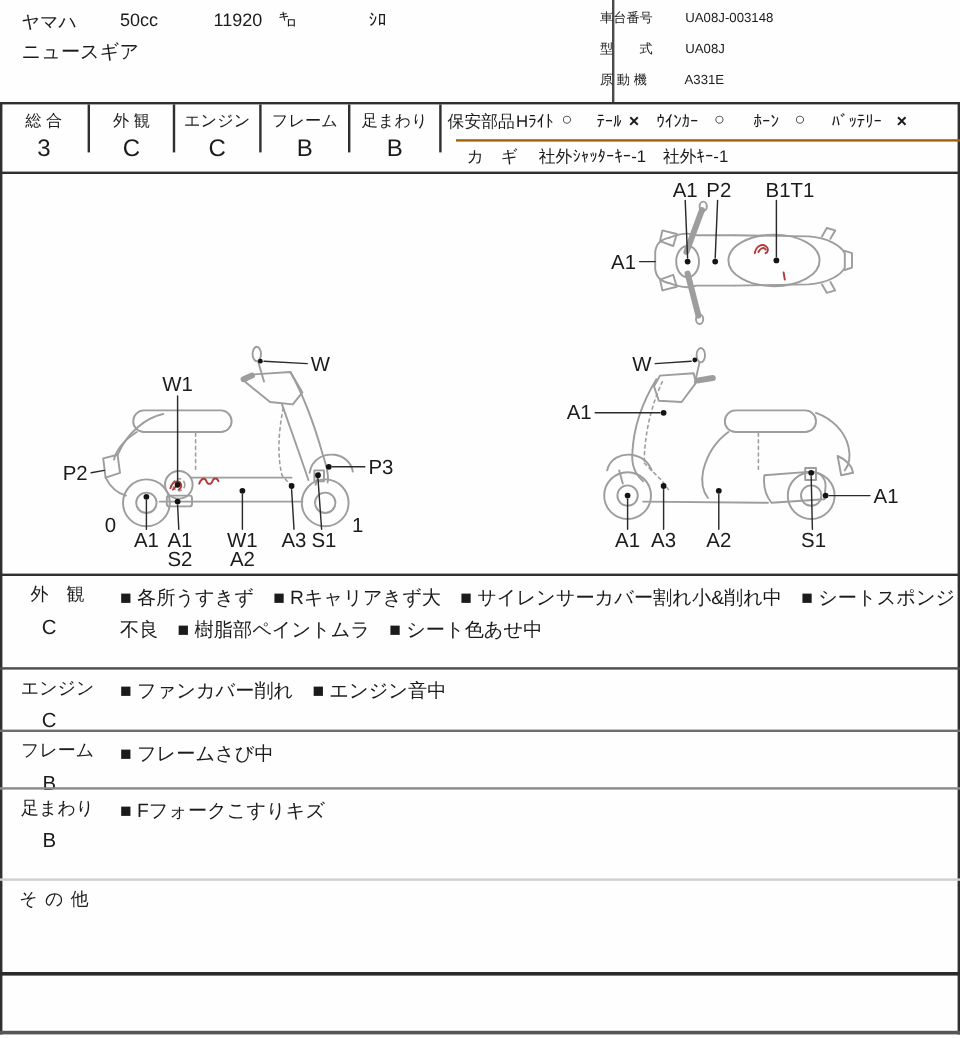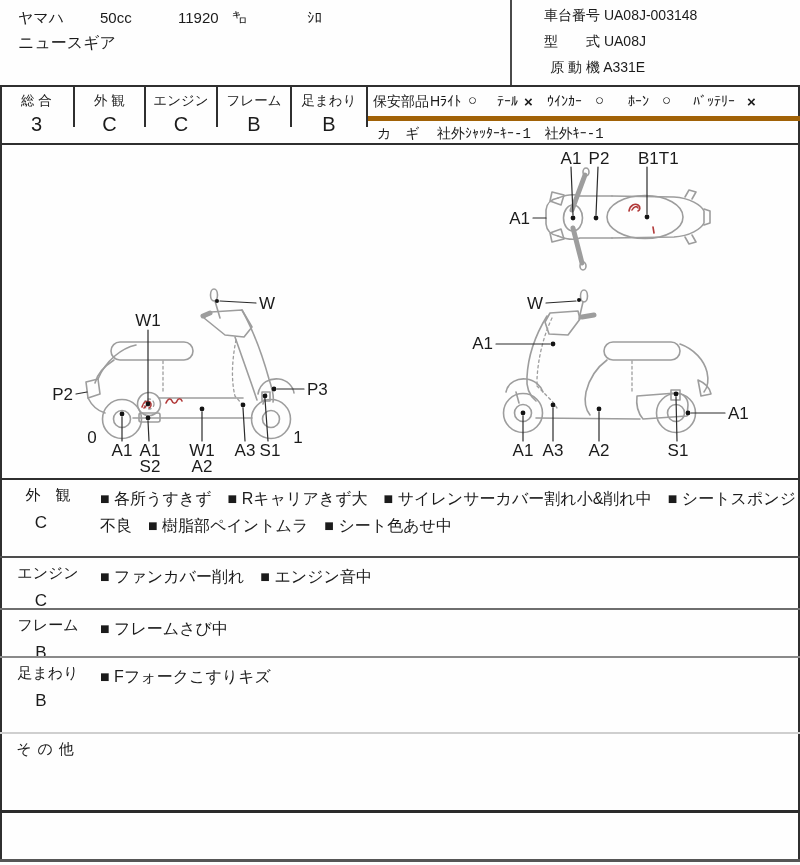--- a/index.html
+++ b/index.html
@@ -10,37 +10,37 @@
   
   .hdr { position:absolute; top:0; left:0; width:800px; height:85px; }
   .hdr-divider { position:absolute; left:510px; top:0; height:85px; width:0; border-left:2px solid #4a4a4a; }
   .h-item { position:absolute; font-size:15px; white-space:nowrap; }
   .h-maker { top:9px; left:18px; }
   .h-cc { top:9px; left:100px; }
   .h-odo { top:9px; left:178px;text-align:right; }
   .h-unit { top:9px; left:232px; }
   .h-color { top:9px; left:307px; }
   .h-model { top:33px; left:18px; font-size:16px;font-family:Liberation Mono, monospace; }
-  .h-r-row { position:absolute; left:532px; font-size:14px; white-space:nowrap;text-align:right; }
+  .h-r-row { position:absolute; left:500px; font-size:11px; white-space:nowrap; }
   .h-r-row .lab { display:inline-block; width:68px; }
   .h-r1 { top:7px; } .h-r2 { top:33px; } .h-r3 { top:59px; }
 
   
   .frame { position:absolute; top:85px; left:0; width:800px; height:777px;
            border-left:2px solid #2f2f2f; border-right:2px solid #2f2f2f; pointer-events:none; }
 
   
   .score-table { position:absolute; top:85px; left:0; width:800px; height:60px;
                  border-top:2px solid #2f2f2f; border-bottom:2px solid #2f2f2f; }
   .cell { position:absolute; top:0; height:40px; border-right:2px solid #2f2f2f; text-align:center; }
   .cl { font-size:13.5px; padding-top:5px; white-space:nowrap; }
   .cv { font-size:20px; padding-top:3px; }
   .safety-zone { position:absolute; left:368px; top:0; right:0; height:56px; }
   .safety-row { position:absolute; top:0; left:0; right:0; height:29px; font-size:14px; }
-  .keys-row { position:absolute; top:29px; left:0; right:0; height:27px; border-top:5px solid #a16207; font-size:14px;font-family:Liberation Mono, monospace; }
+  .keys-row { position:absolute; top:29px; left:12px; right:0; height:27px; border-top:2px solid #a16207; font-size:14px; }
   .sp { position:absolute; top:6px; white-space:nowrap; }
   .sp-status { font-size:15px; font-weight:bold; }
   .keys-row .sp { top:4px; }
 
   
   .diagrams { position:absolute; top:145px; left:0; width:800px; height:333px; }
   svg { position:absolute; overflow:visible; }
   .svg-top { left:480px; top:1px; }
   .svg-left { left:30px; top:137px; }
   .svg-right { left:440px; top:137px; }

